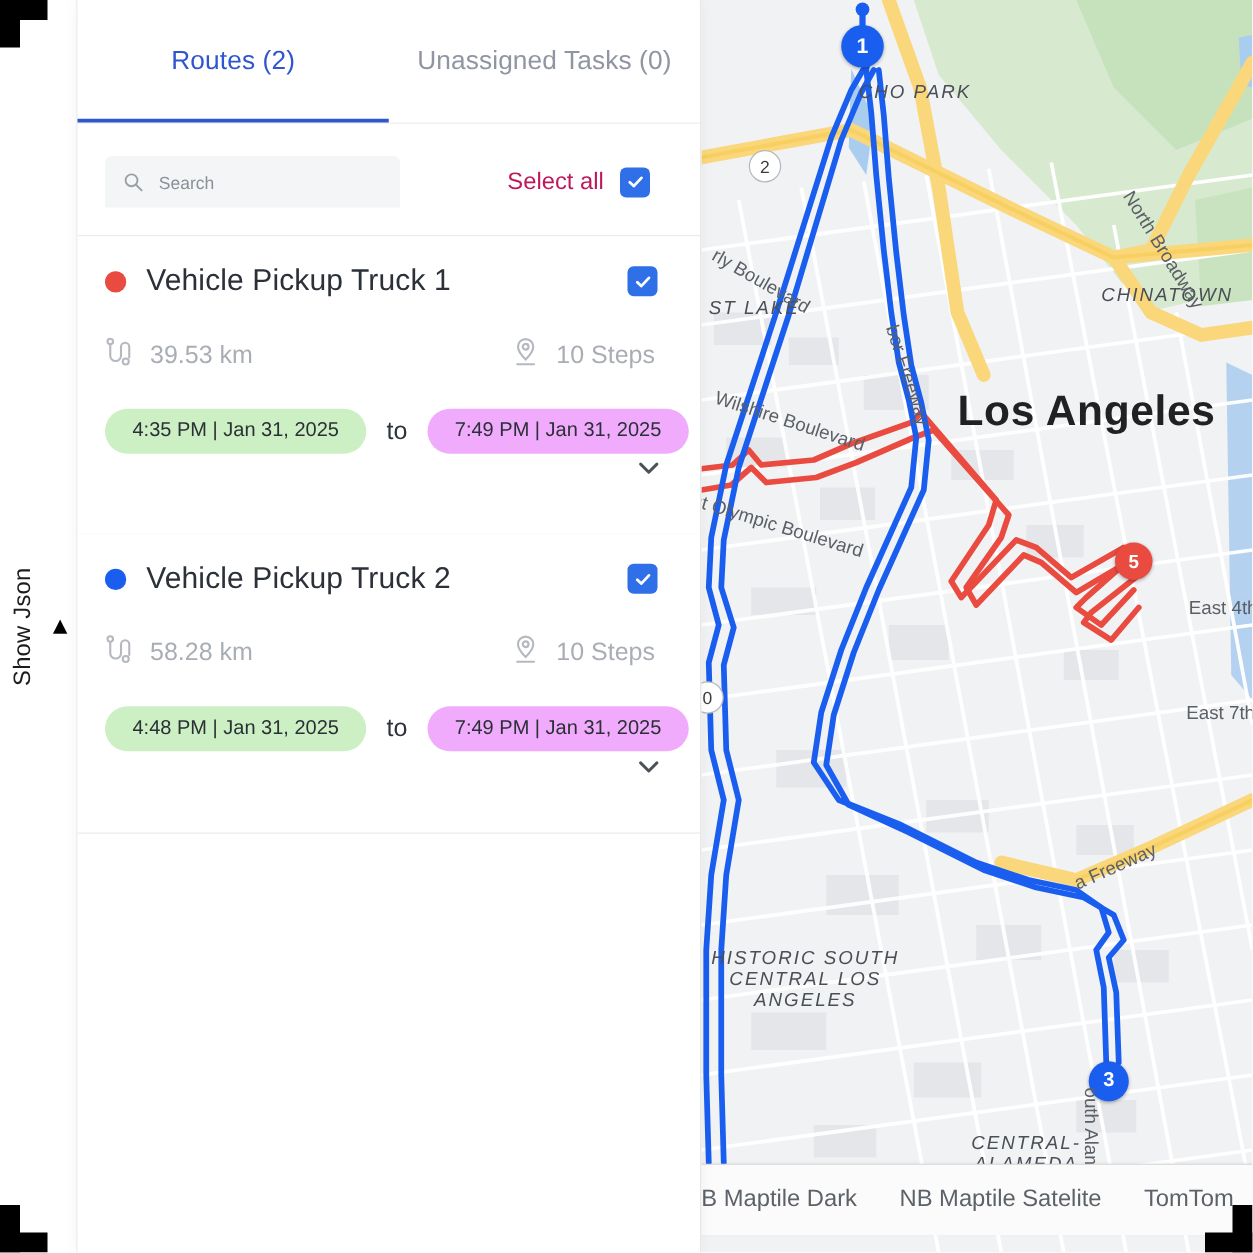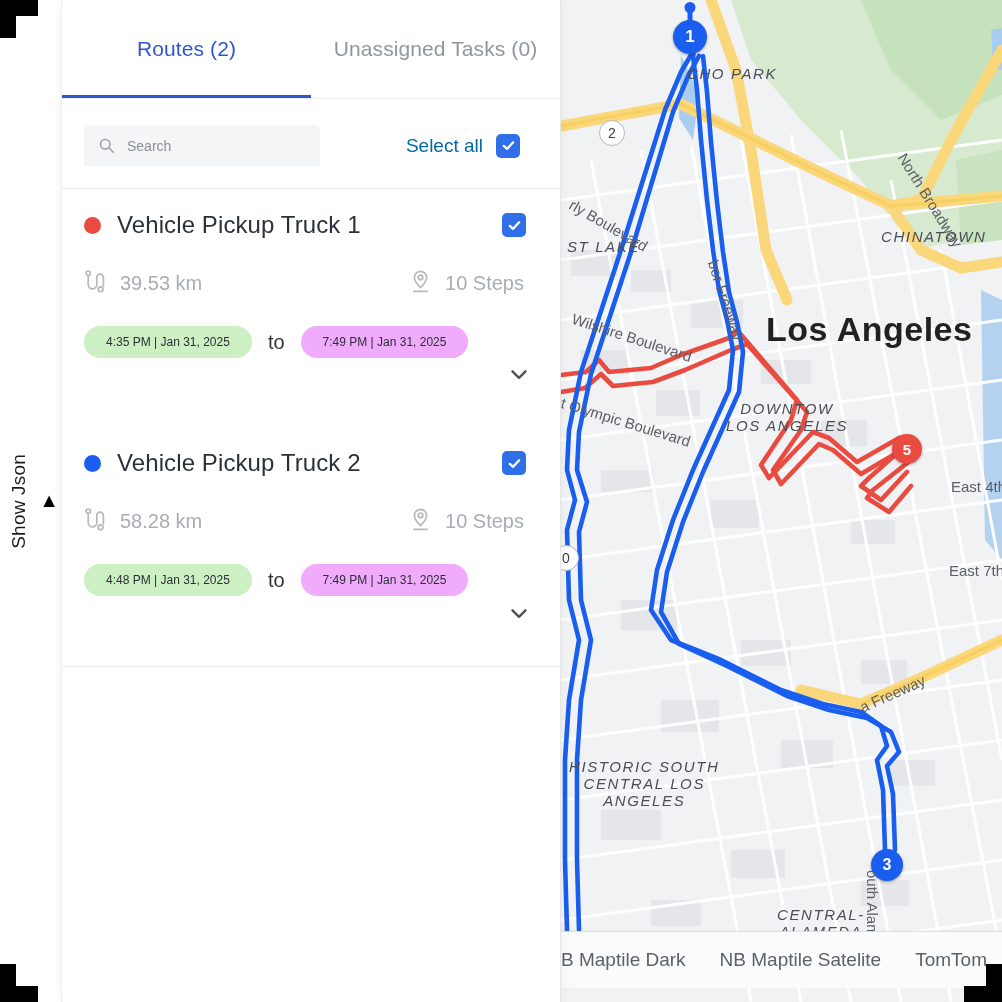--- a/index.html
+++ b/index.html
@@ -84,21 +84,21 @@
   .search-input {
     border:none; outline:none; background:transparent;
     font-size:14px; color:#5f6368; width:100%;
     font-family:"Liberation Sans", sans-serif;
   }
   .search-input::placeholder { color:#8a8f98; }
   .selectall-wrap {
     margin-left:auto; display:flex; align-items:center; gap:13px;
     padding-right:18px;
   }
-  .selectall-label { font-size:19px; color:#0369a1; }
+  .selectall-label { font-size:19px; color:#be185d; }
 
   
   .cbx {
     width:24px; height:24px; border-radius:5px;
     background:#2f6fe8; display:flex; align-items:center; justify-content:center;
     cursor:pointer; flex:0 0 auto;
   }
   .cbx svg { display:block; }
 
   
@@ -125,21 +125,21 @@
   }
   .meta { display:flex; align-items:center; gap:14px;text-align:center; }
   .meta-text { font-size:20px; color:#a9adb4; }
   .meta.right { margin-left:auto; }
 
   .rc-timerow {
     display:flex; align-items:center; gap:16px; margin-top:28px;
   }
   .pill {
     border-radius:20px; padding:9px 22px;
-    font-size:12px; color:#2b2f36; white-space:nowrap;
+    font-size:16px; color:#2b2f36; white-space:nowrap;
   }
   .pill.start { background:#ccf0c3; }
   .pill.end   { background:#f0abfc; }
   .to-text { font-size:20px; color:#2f343c; }
 
   .rc-chevron {
     position:absolute; right:28px; bottom:40px;
     width:26px; height:26px; cursor:pointer;
   }
 
@@ -439,22 +439,20 @@
     <div class="hwy-shield" style="left:38px; top:120px;">
       <span>2</span>
     </div>
     <div class="hwy-shield" style="left:-8px; top:545px;">
       <span>0</span>
     </div>
 
     <div class="map-label lbl-city" style="left:205px; top:310px;">Los Angeles</div>
     <div class="map-label lbl-hood" style="left:126px; top:65px;">CHO PARK</div>
     <div class="map-label lbl-hood" style="left:320px; top:228px;">CHINATOWN</div>
-    <div class="map-label lbl-hood" style="left:165px; top:400px;">DOWNTOW
-LOS ANGELES</div>
     <div class="map-label lbl-hood" style="left:8px; top:758px;">HISTORIC SOUTH
 CENTRAL LOS
 ANGELES</div>
     <div class="map-label lbl-hood" style="left:216px; top:906px;">CENTRAL-
 ALAMEDA</div>
     <div class="map-label lbl-hood" style="left:6px; top:238px;">ST LAKE</div>
 
     <div class="map-label lbl-street" style="left:348px; top:150px; transform:rotate(58deg); transform-origin:left top;">North Broadway</div>
     <div class="map-label lbl-street" style="left:14px; top:310px; transform:rotate(18deg); transform-origin:left top;">Wilshire Boulevard</div>
     <div class="map-label lbl-street" style="left:-4px; top:392px; transform:rotate(17deg); transform-origin:left top;">st Olympic Boulevard</div>

